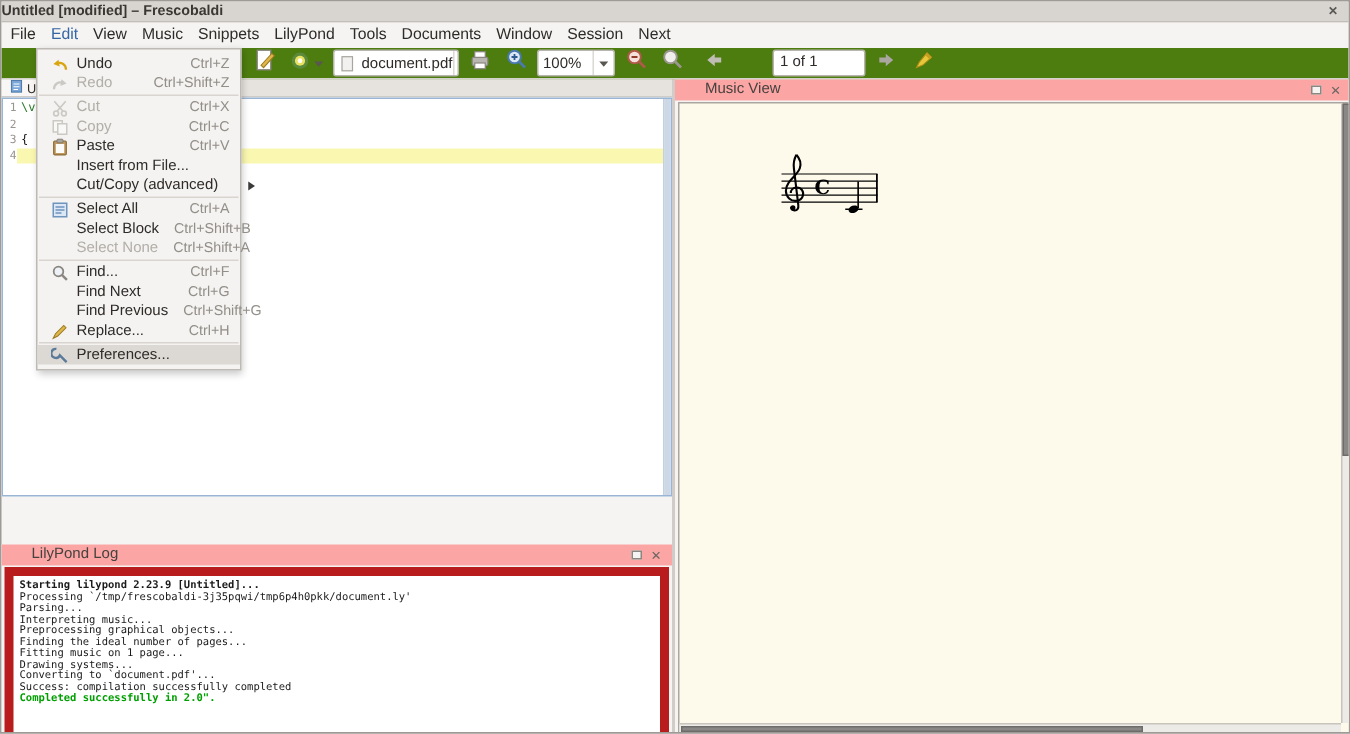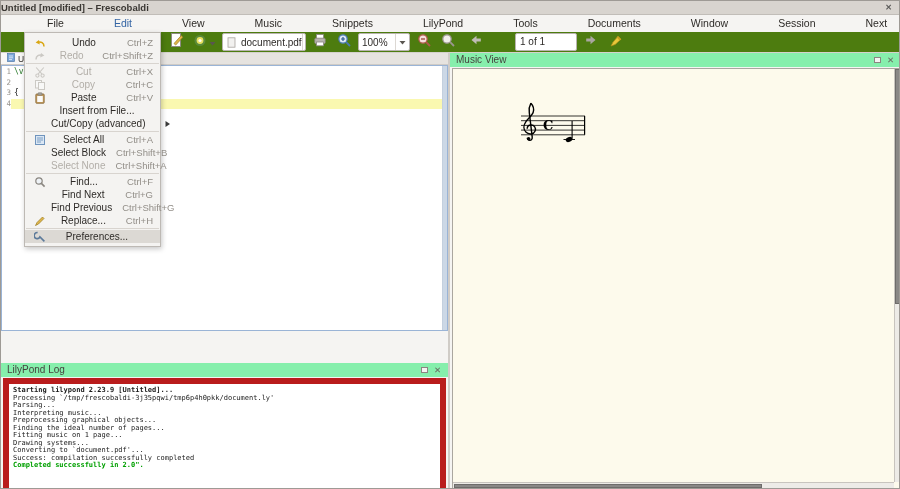--- a/index.html
+++ b/index.html
@@ -9,42 +9,42 @@
 
   
   .titlebar { position:absolute; top:0; left:0; right:0; height:14px; background:#d8d4cf;
               border-bottom:1px solid #c1bdb8; text-align:left; font-size:9.5px;
               font-weight:bold; color:#3a3733; line-height:13px; }
   .titlebar-close { position:absolute; right:7px; top:2px; font-size:8px; color:#5a5a58; line-height:9px; cursor:default; }
 
   
   .menubar { position:absolute; top:14px; left:0; right:0; height:17px; background:#f5f4f2;
              display:flex; align-items:center; padding-left:1px; }
-  .mb-item { padding:0 5px; font-size:10.5px; color:#2e2b28; height:17px; line-height:17px;margin-left:40px; }
+  .mb-item { padding:0 5px; font-size:10.5px; color:#2e2b28; height:17px; line-height:17px; }
   .mb-item.active { color:#3465a4; }
 
   
   .toolbar { position:absolute; top:31px; left:0; right:0; height:21px; background:#4d7c0f;
              border-bottom:1px solid #d5d1cc; display:flex; align-items:center; gap:4px;
              padding-left:166px; }
   .tbtn { width:20px; height:18px; display:flex; align-items:center; justify-content:center; flex:none; }
   .tbtn.wide { width:27px; }
   .tcombo { height:18px; background:#fff; border:1px solid #b8b4af; border-radius:2px;
             display:flex; align-items:center; font-size:10px; color:#2e2b28; flex:none; overflow:hidden; }
   .tcombo .cval { flex:1; padding-left:3px; white-space:nowrap; }
   .combo-arrow { width:14px; height:100%; border-left:1px solid #dcd8d3; display:flex;
                  align-items:center; justify-content:center; flex:none; }
   .tfield { height:18px; width:62px; background:#fff; border:1px solid #b8b4af; border-radius:2px;
             font-size:10px; color:#2e2b28; padding-left:4px; line-height:16px; flex:none;margin-left:25px; }
 
   
   .menu-popup { position:absolute; left:23px; top:31px; width:137px; background:#f4f3f1;
                 border:1px solid #bdb9b4; box-shadow:1px 2px 5px rgba(0,0,0,.22);
                 padding:3px 0; z-index:50; }
-  .m-item { display:flex; align-items:center; height:13px; padding:0 7px 0 8px; font-size:10px; color:#2e2b28;text-align:center; }
+  .m-item { display:flex; align-items:center; height:13px; padding:0 7px 0 8px; font-size:10px; color:#2e2b28; }
   .m-item.highlighted { background:#dcd9d4; }
   .m-item.disabled .m-label { color:#b2aea8; }
   .m-icon { width:13px; margin-right:5px; display:flex; align-items:center; justify-content:center; flex:none; }
   .m-item.disabled .m-icon { opacity:.45; }
   .m-label { flex:1; white-space:nowrap; }
   .m-short { color:#928e88; font-size:9.5px; margin-left:10px; }
   .m-sub { margin-left:8px; display:flex; align-items:center; }
   .m-sep { height:1px; background:#d8d4cf; margin:1px 1px; }
 
   
@@ -62,22 +62,22 @@
   .ed-code { padding-left:3px; white-space:pre; color:#101010; }
   .ed-code.kw { color:#2a7a2a; }
   .ed-scroll { position:absolute; right:0; top:0; bottom:0; width:5px; background:#eef1f5; border-left:1px solid #c4d0de; }
   .ed-thumb { position:absolute; top:0; left:0; right:0; height:100%; background:#ccd8e6; }
 
   .statusbar { position:absolute; top:330px; left:0; width:447px; height:16px; background:#f5f4f2;
                border-top:1px solid #d5d1cc; display:flex; align-items:center; gap:4px;
                padding-left:4px; font-size:10px; color:#2e2b28; }
 
   
-  .panel-head { position:absolute; top:0; left:0; right:0; height:14px; background:#86efac;
-                font-size:10px; color:#46423e; line-height:14px; padding-left:6px; }
+  .panel-head { position:absolute; top:0; left:0; right:0; height:14px; background:#fca5a5;
+                font-size:10px; color:#46423e; line-height:14px; padding-left:20px; }
   .dock-float { position:absolute; right:20px; top:4px; width:7px; height:6px; border:1px solid #8a8680; background:#f5f4f2; }
   .dock-close { position:absolute; right:7px; top:2px; font-size:8.5px; color:#6a6660; line-height:10px; }
 
   .log-panel { position:absolute; top:362px; left:0; width:447px; height:143px; background:#f5f4f2; }
   .log-body { position:absolute; top:15px; left:2px; right:2px; bottom:2px; background:#fff;
               border:6px solid #b91c1c; padding:3px 4px; overflow:hidden; }
   .log-line { font-family:"DejaVu Sans Mono",monospace; font-size:7px; line-height:7.5px;
               white-space:pre; color:#1a1a1a; }
   .log-line.bold { font-weight:bold; }
   .log-line.success { font-weight:bold; color:#00a000; }

